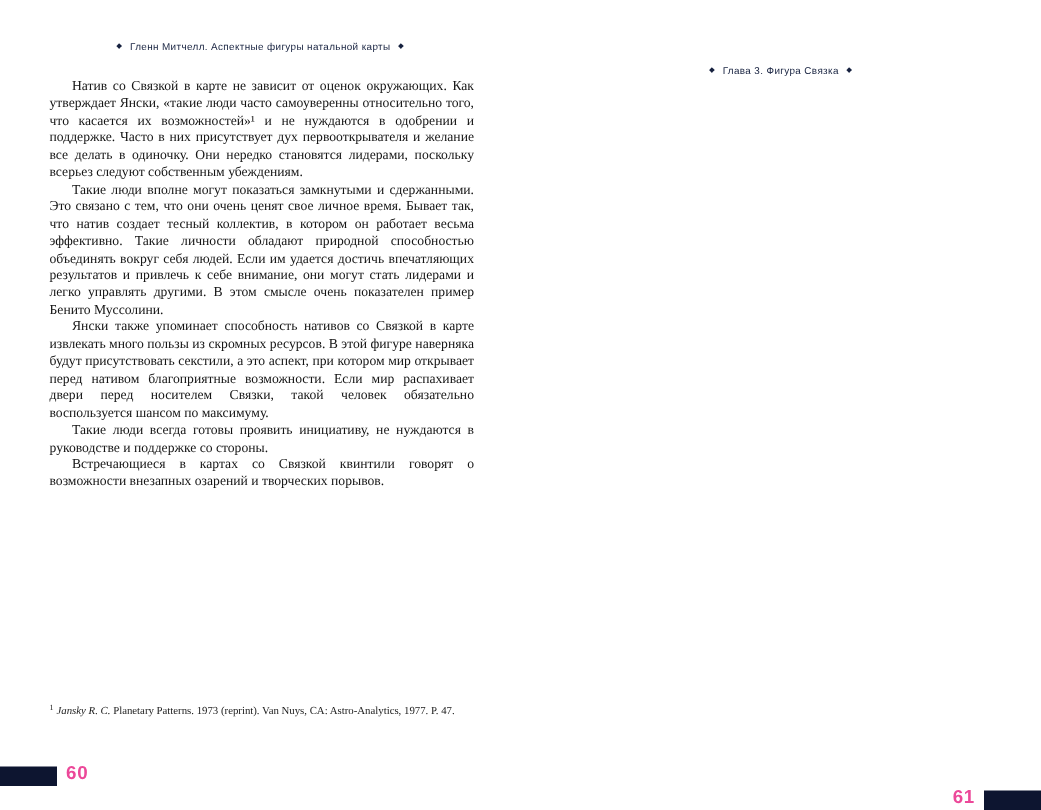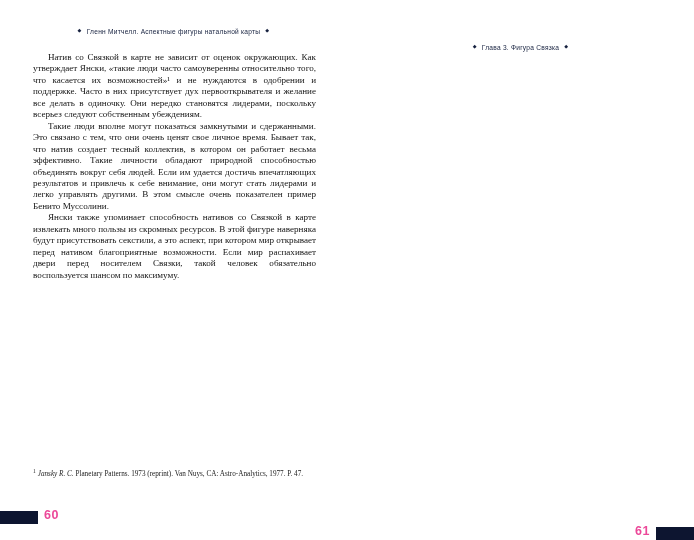--- a/index.html
+++ b/index.html
@@ -73,20 +73,22 @@
   <div class="page page-left">
 
     <div class="runhead">
       <span class="bul">◆</span><span>Гленн Митчелл. Аспектные фигуры натальной карты</span><span class="bul">◆</span>
     </div>
 
     <div class="col col-left">
       <p><span>Натив со Связкой в карте не зависит от оценок окружающих. Как утверждает Янски, «такие люди часто самоуверенны относительно того, что касается их возможностей»¹ и не нуждаются в одобрении и поддержке. Часто в них присутствует дух первооткрывателя и желание все делать в одиночку. Они нередко становятся лидерами, поскольку всерьез следуют собственным убеждениям.</span></p>
       <p><span>Такие люди вполне могут показаться замкнутыми и сдержанными. Это связано с тем, что они очень ценят свое личное время. Бывает так, что натив создает тесный коллектив, в котором он работает весьма эффективно. Такие личности обладают природной способностью объединять вокруг себя людей. Если им удается достичь впечатляющих результатов и привлечь к себе внимание, они могут стать лидерами и легко управлять другими. В этом смысле очень показателен пример Бенито Муссолини.</span></p>
       <p><span>Янски также упоминает способность нативов со Связкой в карте извлекать много пользы из скромных ресурсов. В этой фигуре наверняка будут присутствовать секстили, а это аспект, при котором мир открывает перед нативом благоприятные возможности. Если мир распахивает двери перед носителем Связки, такой человек обязательно воспользуется шансом по максимуму.</span></p>
+      <p><span>Такие люди всегда готовы проявить инициативу, не нуждаются в руководстве и поддержке со стороны.</span></p>
+      <p><span>Встречающиеся в картах со Связкой квинтили говорят о возможности внезапных озарений и творческих порывов.</span></p>
     </div>
 
     <div class="footnote">
       <span class="fnum">1</span><i>Jansky R. C.</i><span> Planetary Patterns. 1973 (reprint). Van Nuys, CA: Astro-Analytics, 1977. P. 47.</span>
     </div>
 
     <div class="folio-bar bar-left"></div>
     <div class="folio folio-left">60</div>
   </div>
 

